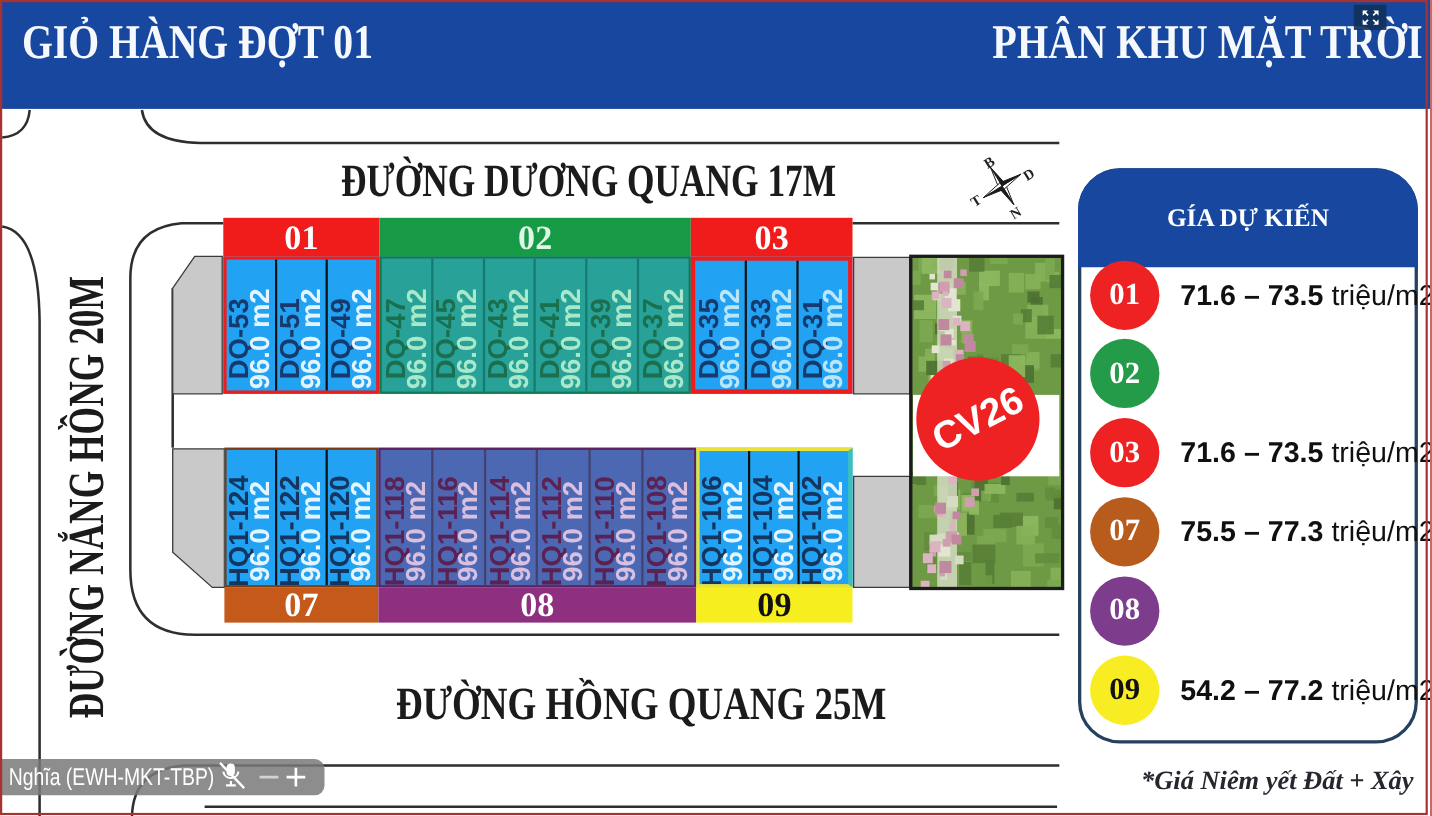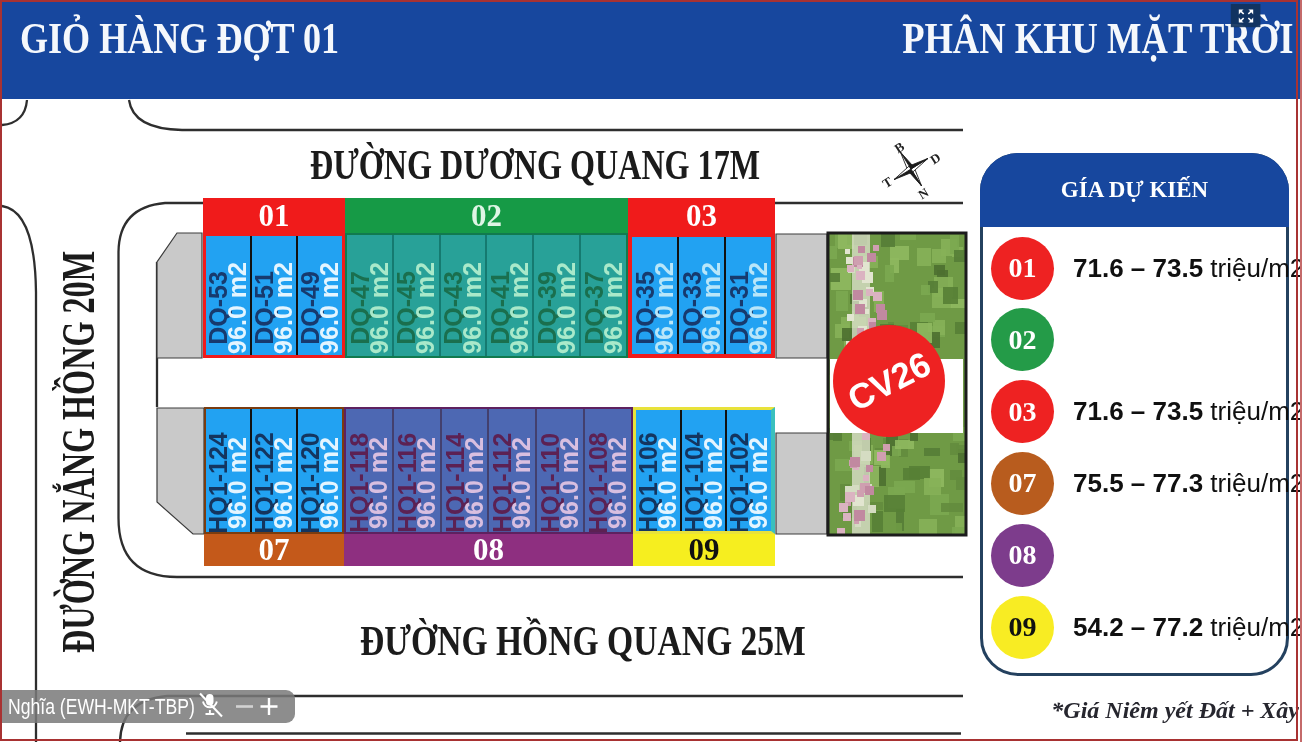--- a/index.html
+++ b/index.html
@@ -13,21 +13,21 @@
   font-family:"Liberation Serif",serif;transform:scaleX(0.83);transform-origin:right center;white-space:nowrap;}
 .street{color:#1b1b1b;font-weight:bold;font-family:"Liberation Serif",serif;white-space:nowrap;}
 .bh{display:flex;align-items:center;justify-content:center;font-weight:bold;
   font-family:"Liberation Serif",serif;font-size:31px;color:#fff;}
 .cells{display:flex;box-sizing:border-box;}
 .cell{flex:1;display:flex;align-items:center;justify-content:center;overflow:hidden;}
 .rot{transform:rotate(-90deg) translateX(-12px);text-align:center;white-space:nowrap;font-weight:bold;
   font-size:25px;line-height:19px;}
 #panel{left:980px;top:153px;width:309px;height:523px;background:#fff;
   border:3px solid #24415f;border-radius:38px;box-sizing:border-box;}
-#panelhdr{left:980px;top:153px;width:309px;height:74px;background:#17479e;
+#panelhdr{left:980px;top:153px;width:309px;height:90px;background:#17479e;
   border-radius:38px 38px 0 0;display:flex;align-items:center;justify-content:center;
   color:#fff;font-weight:bold;font-size:23px;font-family:"Liberation Serif",serif;}
 .prow{position:absolute;display:flex;align-items:center;}
 .pcirc{flex:none;width:63px;height:63px;border-radius:50%;display:flex;align-items:center;justify-content:center;
   color:#fff;font-weight:bold;font-size:28px;font-family:"Liberation Serif",serif;}
 .ptxt{margin-left:19px;font-family:Liberation Sans, sans-serif;font-size:26px;color:#101010;white-space:nowrap;}
 #note{font-family:"Liberation Serif",serif;font-style:italic;font-weight:bold;
   font-size:24px;color:#26262e;white-space:nowrap;}
 #tbar{left:0;top:690px;width:295px;height:33px;background:rgba(121,121,121,0.85);
   border-radius:0 9px 9px 0;display:flex;align-items:center;color:#fff;font-size:22px;white-space:nowrap;}
@@ -469,21 +469,21 @@
       <div class="ptxt"><b>75.5 – 77.3</b> triệu/m2</div>
     </div>
     <div class="prow" style="left: 991px; top: 523.7px;">
       <div class="pcirc" style="background:#7d3c8c;color:#fff">08</div>
     </div>
     <div class="prow" style="left: 991px; top: 595.5px;">
       <div class="pcirc" style="background:#f8ec23;color:#111">09</div>
       <div class="ptxt"><b>54.2 – 77.2</b> triệu/m2</div>
     </div>
   </div>
-<div id="note" class="abs" style="right:3px;top:697px;">*Giá Niêm yết Đất + Xây</div>
+<div id="note" class="abs" style="right:17px;top:697px;">*Giá Niêm yết Đất + Xây</div>
 
 <div id="tbar" class="abs">
   <span style="margin-left:8px;transform:scaleX(0.8);transform-origin:left center;display:inline-block;">Nghĩa (EWH-MKT-TBP)</span>
 </div>
 <svg class="abs" style="left:0;top:690px;z-index:40;" width="295" height="33" viewBox="0 0 295 33">
   <g stroke="#fff" stroke-width="1.9" fill="none">
     <rect x="206" y="4" width="7.5" height="11.5" rx="3.7" fill="#fff" stroke="none"></rect>
     <path d="M203,11.5 a7,7 0 0 0 13.8,0"></path>
     <path d="M209.9,20 v3.4 M205.5,24 h8.8"></path>
     <path d="M200,3.5 L222,26.5" stroke-width="2.1"></path>

